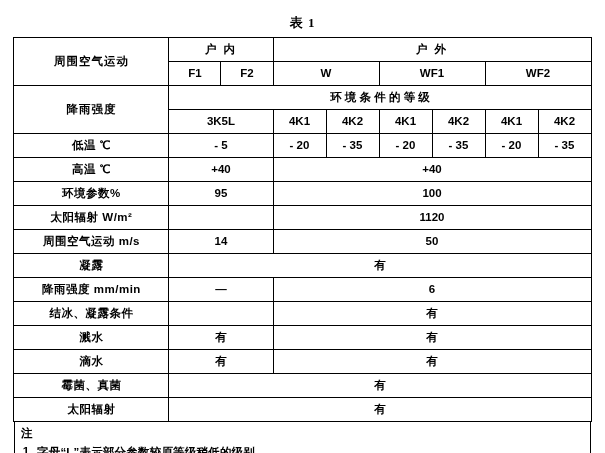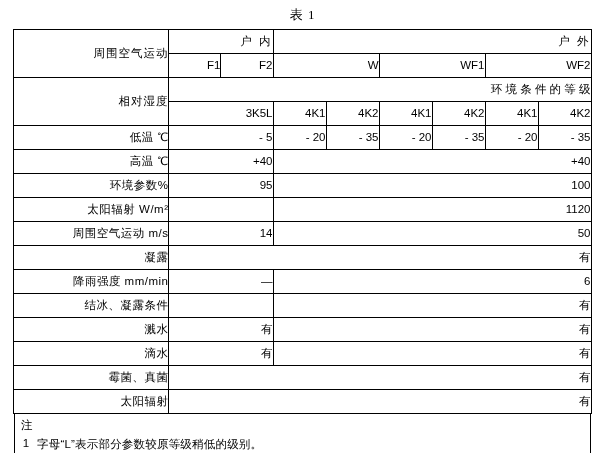--- a/index.html
+++ b/index.html
@@ -12,40 +12,41 @@
     height: 453px;
     font-family: "Liberation Serif", serif;
     color: #000000;
     overflow: hidden;
   }
   .page {
     position: relative;
     width: 605px;
     height: 453px;
     box-sizing: border-box;
-    padding: 0;
+    padding: 8px;
+    font-weight: bold;
   }
   .table-caption {
     text-align: center;
     font-size: 13px;
     letter-spacing: 1px;
     padding-top: 6px;
     padding-bottom: 5px;
     font-family: "Liberation Serif", serif;
   }
   table.main {
     border-collapse: collapse;
     width: 577px;
     margin: 0 auto;
     table-layout: fixed;
     font-size: 11.5px;
   }
   table.main td {
     border: 1px solid #000000;
-    text-align: right;
+    text-align: center;
     vertical-align: middle;
     padding: 0;
     height: 23px;
     line-height: 1.15;
     font-family: "Liberation Sans", sans-serif;
   }
   td.rowlabel {
     font-family: "Liberation Sans", sans-serif;
     letter-spacing: 0.5px;
   }
@@ -111,21 +112,21 @@
         <td class="hdr" colspan="6">户 外</td>
       </tr>
       <tr>
         <td>F1</td>
         <td>F2</td>
         <td colspan="2">W</td>
         <td colspan="2">WF1</td>
         <td colspan="2">WF2</td>
       </tr>
       <tr>
-        <td class="rowlabel hdr2" rowspan="2">相对湿度</td>
+        <td class="rowlabel hdr2" rowspan="2">降雨强度</td>
         <td colspan="8">环 境 条 件 的 等 级</td>
       </tr>
       <tr>
         <td colspan="2">3K5L</td>
         <td>4K1</td>
         <td>4K2</td>
         <td>4K1</td>
         <td>4K2</td>
         <td>4K1</td>
         <td>4K2</td>

